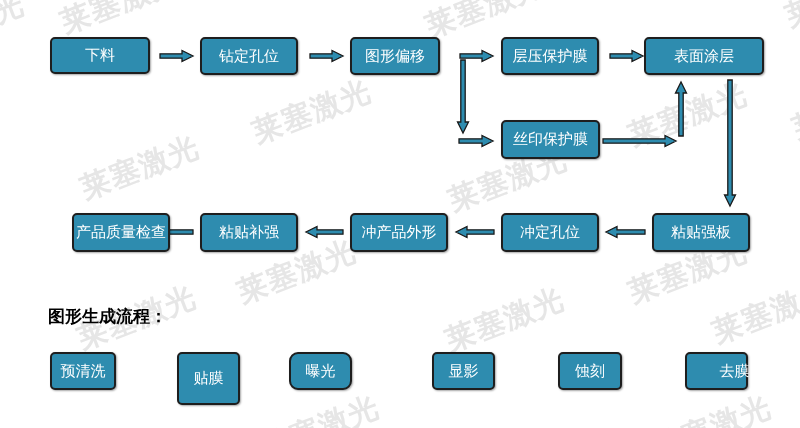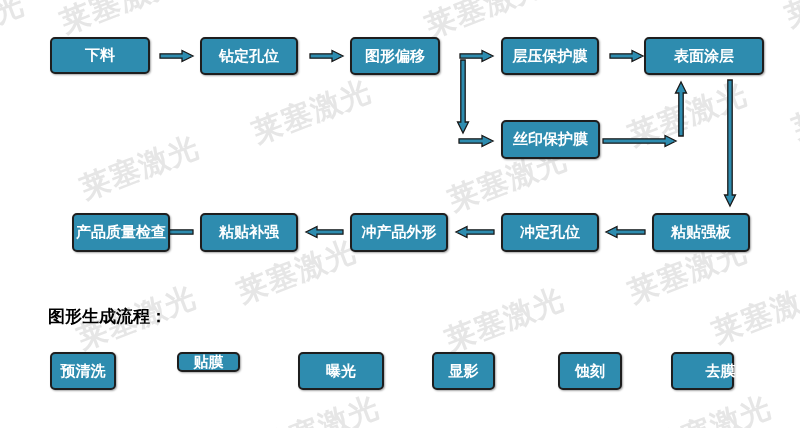--- a/index.html
+++ b/index.html
@@ -28,21 +28,21 @@
   .arrow-layer{position:absolute;left:0;top:0;z-index:2;}
   .node{
     position:absolute;
     z-index:3;
     box-sizing:border-box;
     background:var(--box-fill,#2e8caf);
     border:2px solid var(--box-border,#1e1e1e);
     border-radius:5px;
     color:var(--box-text,#ffffff);
     font-size:15px;
-    font-weight:bold;
+    font-weight:normal;
     display:flex;
     align-items:center;
     justify-content:center;
     white-space:nowrap;
     box-shadow:1px 1px 2px rgba(0,0,0,0.35);
   }
   .section-label{
     position:absolute;
     left:48px;
     top:305px;
@@ -99,19 +99,19 @@
       <div class="node" style="left: 501px; top: 120px; width: 99px; height: 39px;">丝印保护膜</div>
       <div class="node" style="left: 50px; top: 213px; width: 98px; height: 39px; margin-left: 22px;">产品质量检查</div>
       <div class="node" style="left: 200px; top: 213px; width: 98px; height: 39px;">粘贴补强</div>
       <div class="node" style="left: 350px; top: 213px; width: 98px; height: 39px;">冲产品外形</div>
       <div class="node" style="left: 501px; top: 213px; width: 98px; height: 39px;">冲定孔位</div>
       <div class="node" style="left: 652px; top: 213px; width: 98px; height: 39px;">粘贴强板</div>
     </div>
   <div class="section-label">图形生成流程：</div>
   <div>
       <div class="node" style="left: 50px; top: 352px; width: 66px; height: 38px;">预清洗</div>
-      <div class="node" style="left: 177px; top: 352px; width: 63px; height: 20px;">贴膜</div>
-      <div class="node" style="left: 298px; top: 352px; width: 86px; height: 38px;">曝光</div>
+      <div class="node" style="left: 177px; top: 352px; width: 63px; height: 53px;">贴膜</div>
+      <div class="node" style="left: 289px; top: 352px; width: 63px; height: 38px; border-radius: 9px;">曝光</div>
       <div class="node" style="left: 432px; top: 352px; width: 63px; height: 38px;">显影</div>
       <div class="node" style="left: 558px; top: 352px; width: 64px; height: 38px;">蚀刻</div>
-      <div class="node" style="left: 671px; top: 352px; width: 63px; height: 38px; padding-left: 36px;">去膜</div>
+      <div class="node" style="left: 685px; top: 352px; width: 63px; height: 38px; padding-left: 36px;">去膜</div>
     </div>
 </div>
 
 </body></html>

